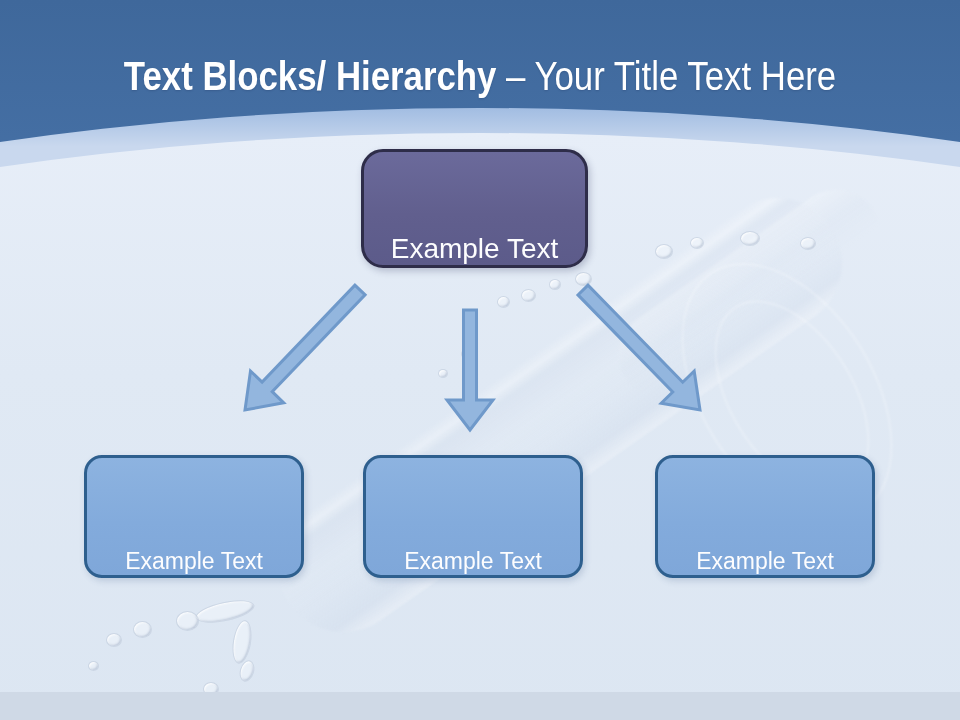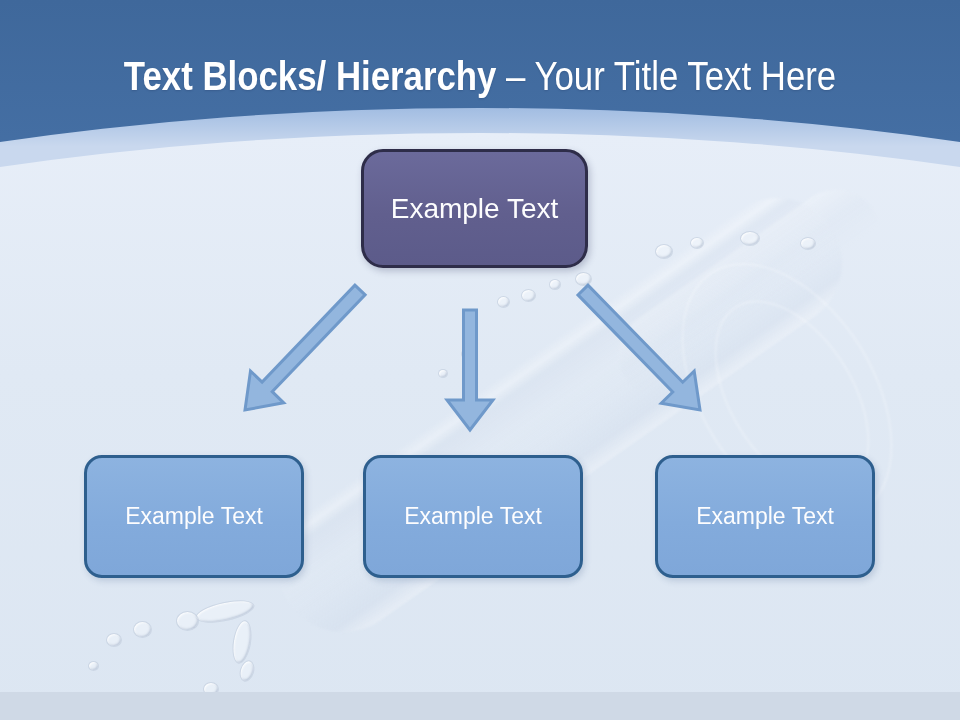--- a/index.html
+++ b/index.html
@@ -49,21 +49,21 @@
   .title{
     position:absolute;left:0;top:50px;width:960px;height:52px;line-height:52px;
     margin:0;text-align:center;color:#ffffff;font-size:40px;font-weight:400;
     transform:scaleX(.87);transform-origin:50% 50%;
     text-shadow:0 1px 2px rgba(30,50,90,.25);white-space:nowrap;
   }
   .title .t-bold{font-weight:700;}
   .title .t-rest{margin-left:11px;}
   
   .hbox{
-    position:absolute;display:flex;align-items:center;justify-content:center;
+    position:absolute;display:flex;align-items:flex-end;justify-content:center;
     color:#fdfdfe;box-sizing:border-box;text-align:center;
   }
   .hbox.root{
     left:361px;top:149px;width:227px;height:119px;border-radius:22px;
     background:linear-gradient(180deg,#6b6a9b 0%,#615f8e 55%,#5c5b8a 100%);
     border:3px solid #2e2d49;font-size:28px;
     box-shadow:2px 3px 7px rgba(55,60,100,.28);
   }
   .hbox.child{
     top:455px;width:220px;height:123px;border-radius:18px;

